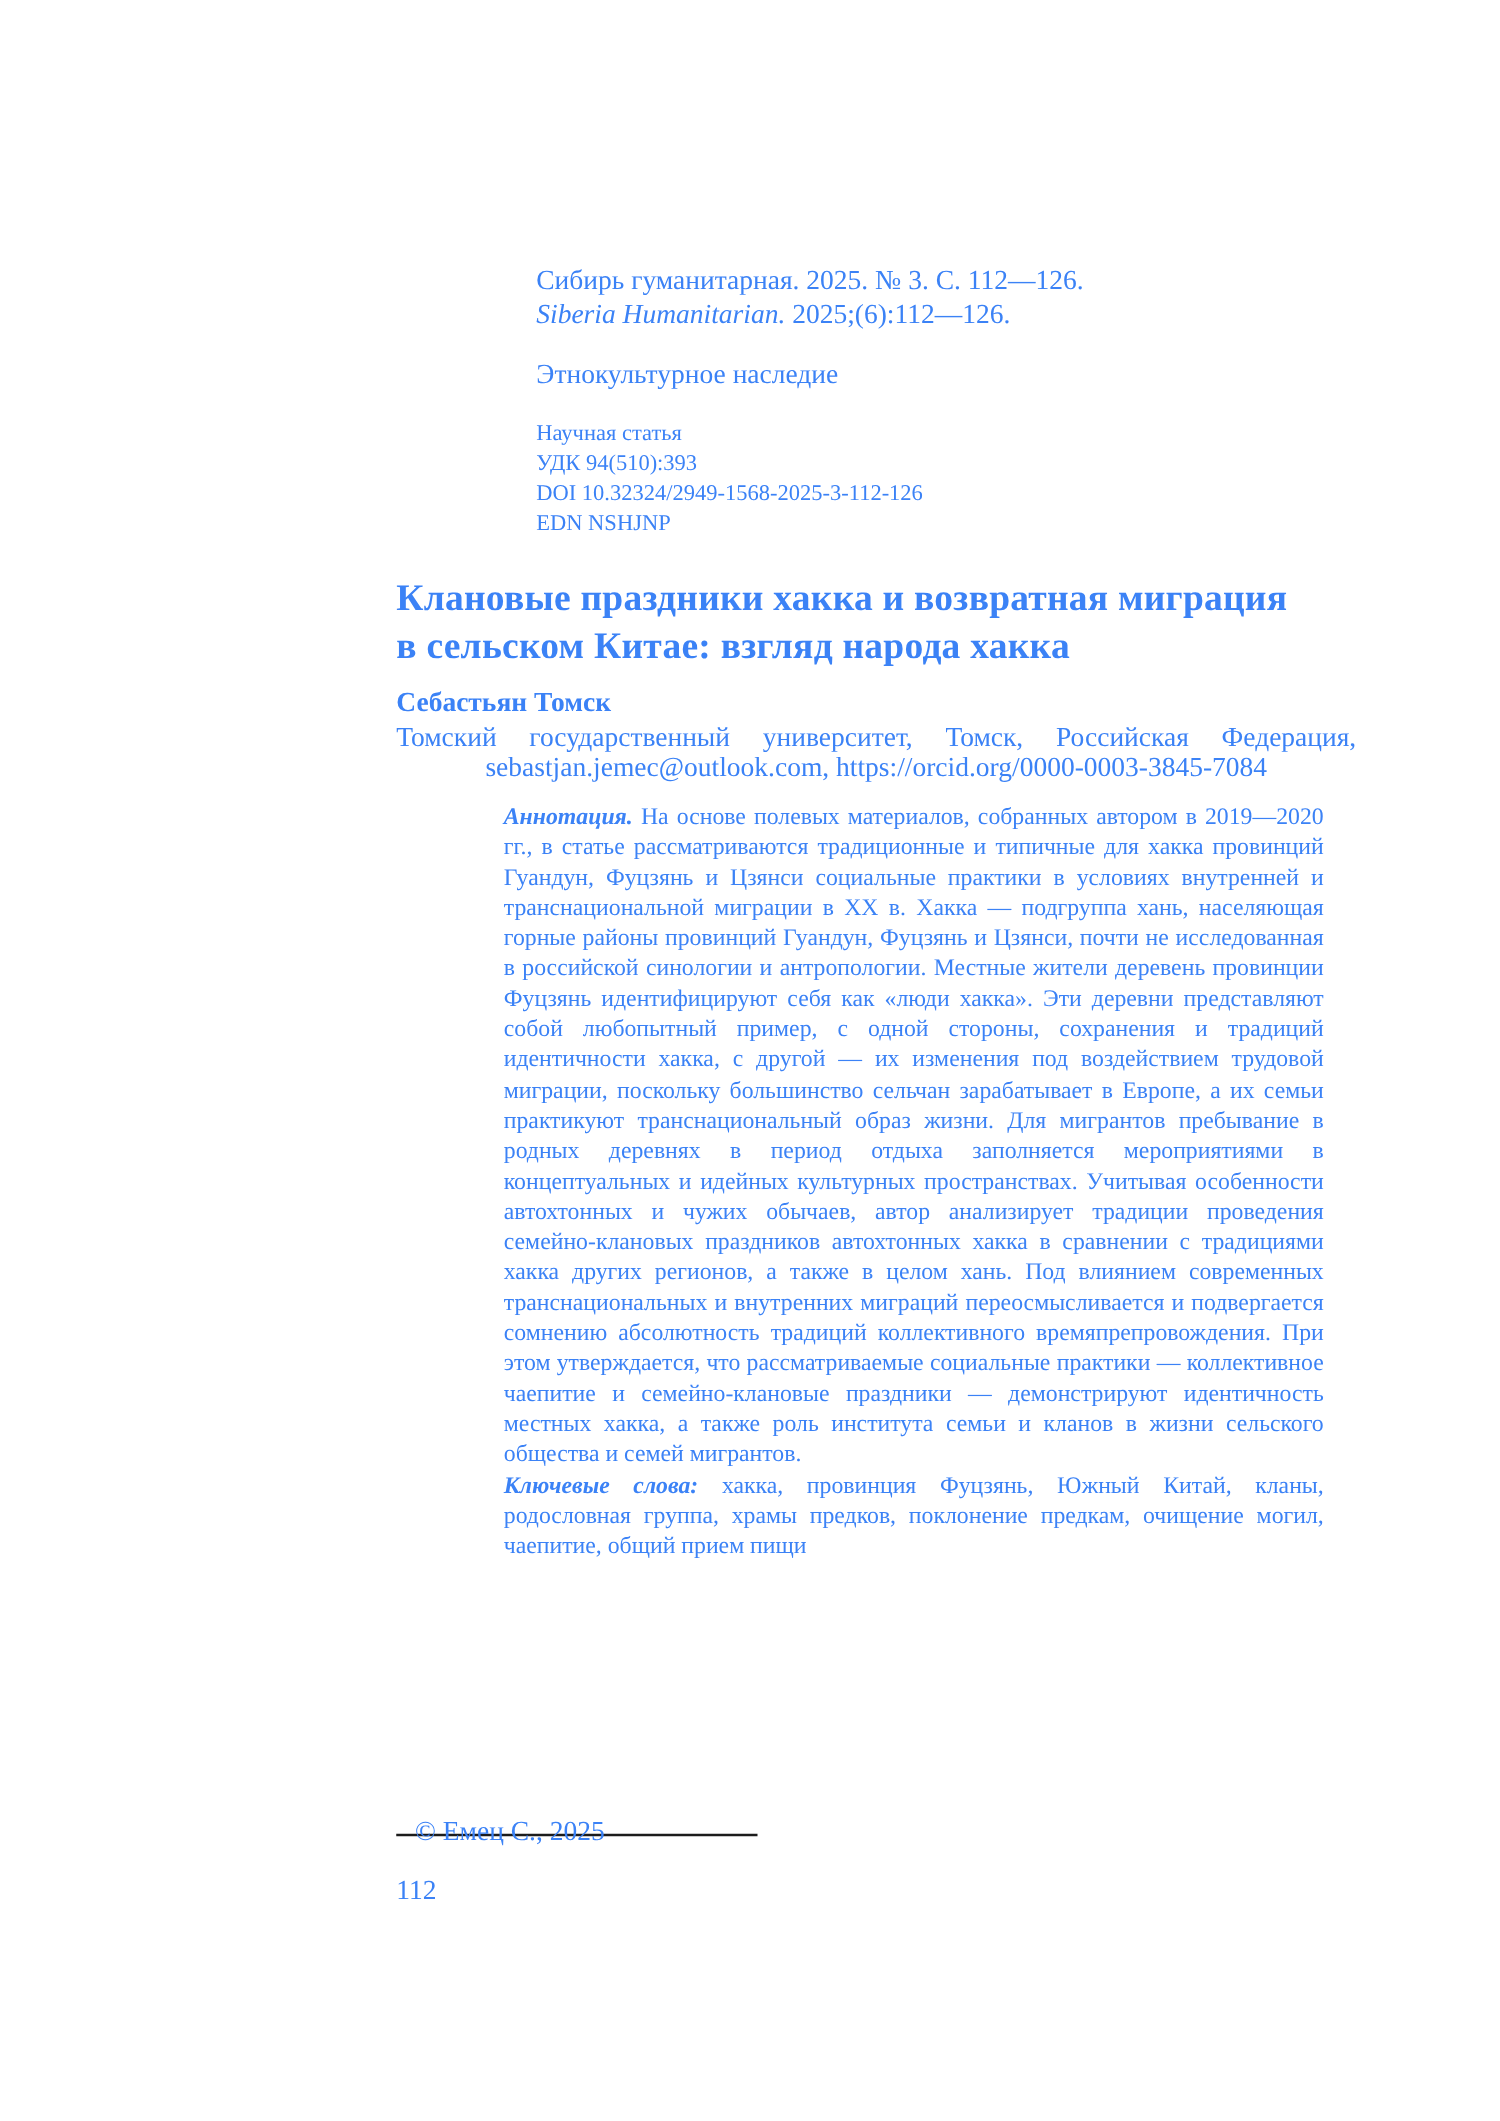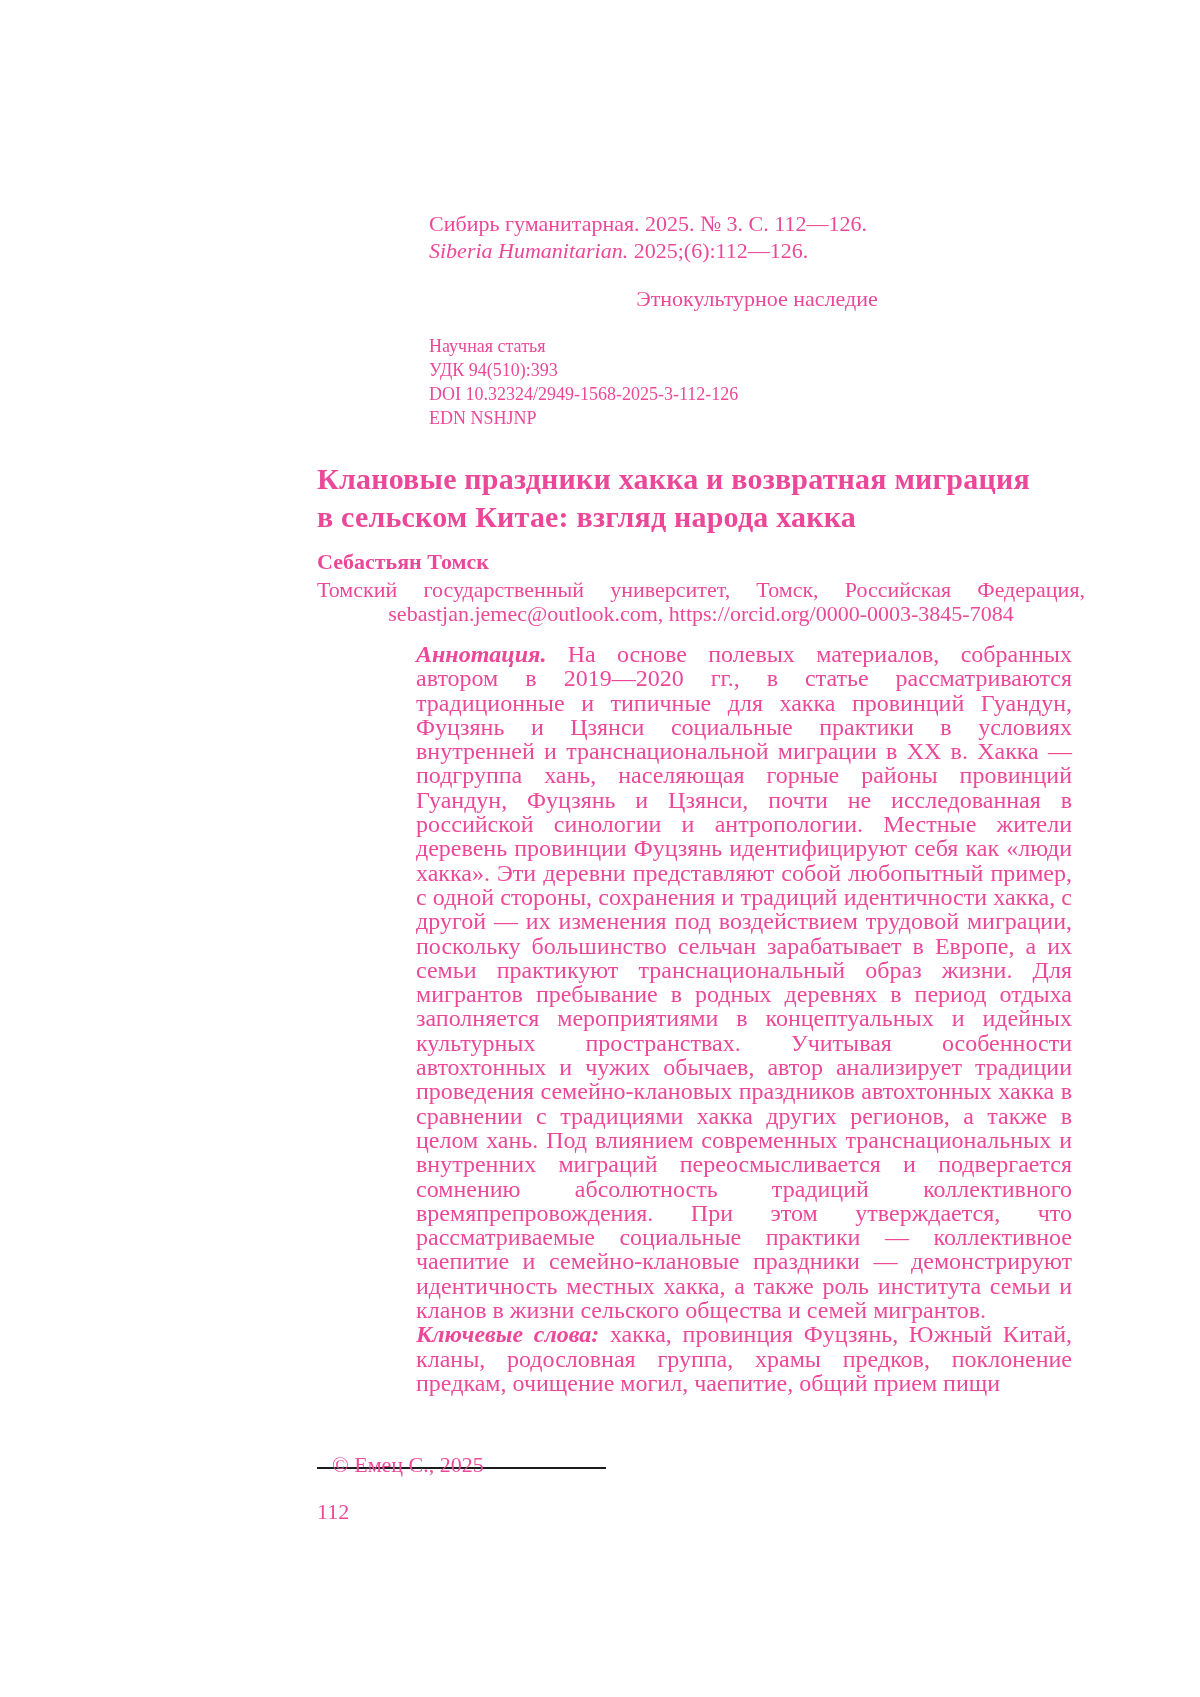--- a/index.html
+++ b/index.html
@@ -1,36 +1,35 @@
 <!DOCTYPE html>
 <html lang="ru"><head>
 <meta charset="utf-8">
 <style>
   html, body { margin: 0; padding: 0; background: #ffffff; }
   .page {
     position: relative;
     width: 1200px;
     height: 1697px;
     background: #ffffff;
-    color: #ec4899;
+    color: #3b82f6;
     font-family: "Liberation Serif", "DejaVu Serif", serif;
     overflow: hidden;
   }
   .journal-cite {
     position: absolute;
     left: 429px; top: 210px;
     font-size: 22px; line-height: 27px;
     white-space: nowrap;
   }
   .cite-en-journal { font-style: italic; }
   .rubric {
     position: absolute;
     left: 429px; top: 286px; width: 656px;
     font-size: 22px; line-height: 26px;
-    text-align: center;
   }
   .meta {
     position: absolute;
     left: 429px; top: 334px;
     font-size: 18px; line-height: 24px;
     white-space: nowrap;
   }
   .title {
     position: absolute;
     left: 317px; top: 460px;
@@ -47,22 +46,22 @@
   }
   .affiliation {
     position: absolute;
     left: 317px; top: 578px; width: 768px;
     font-size: 22px; line-height: 23.5px;
   }
   .aff-line1 { text-align: justify; text-align-last: justify; }
   .aff-line2 { text-align: center; }
   .annotation-block {
     position: absolute;
-    left: 416px; top: 642px; width: 656px;
-    font-size: 24px; line-height: 24.3px;
+    left: 403px; top: 642px; width: 656px;
+    font-size: 19px; line-height: 24.3px;
     text-align: justify;
   }
   .annotation-block p { margin: 0; }
   .lead-label { font-weight: bold; font-style: italic; }
   .footnote-rule {
     position: absolute;
     left: 317px; top: 1467px;
     width: 289px; height: 2px;
     background: #1c1c1c;
   }

